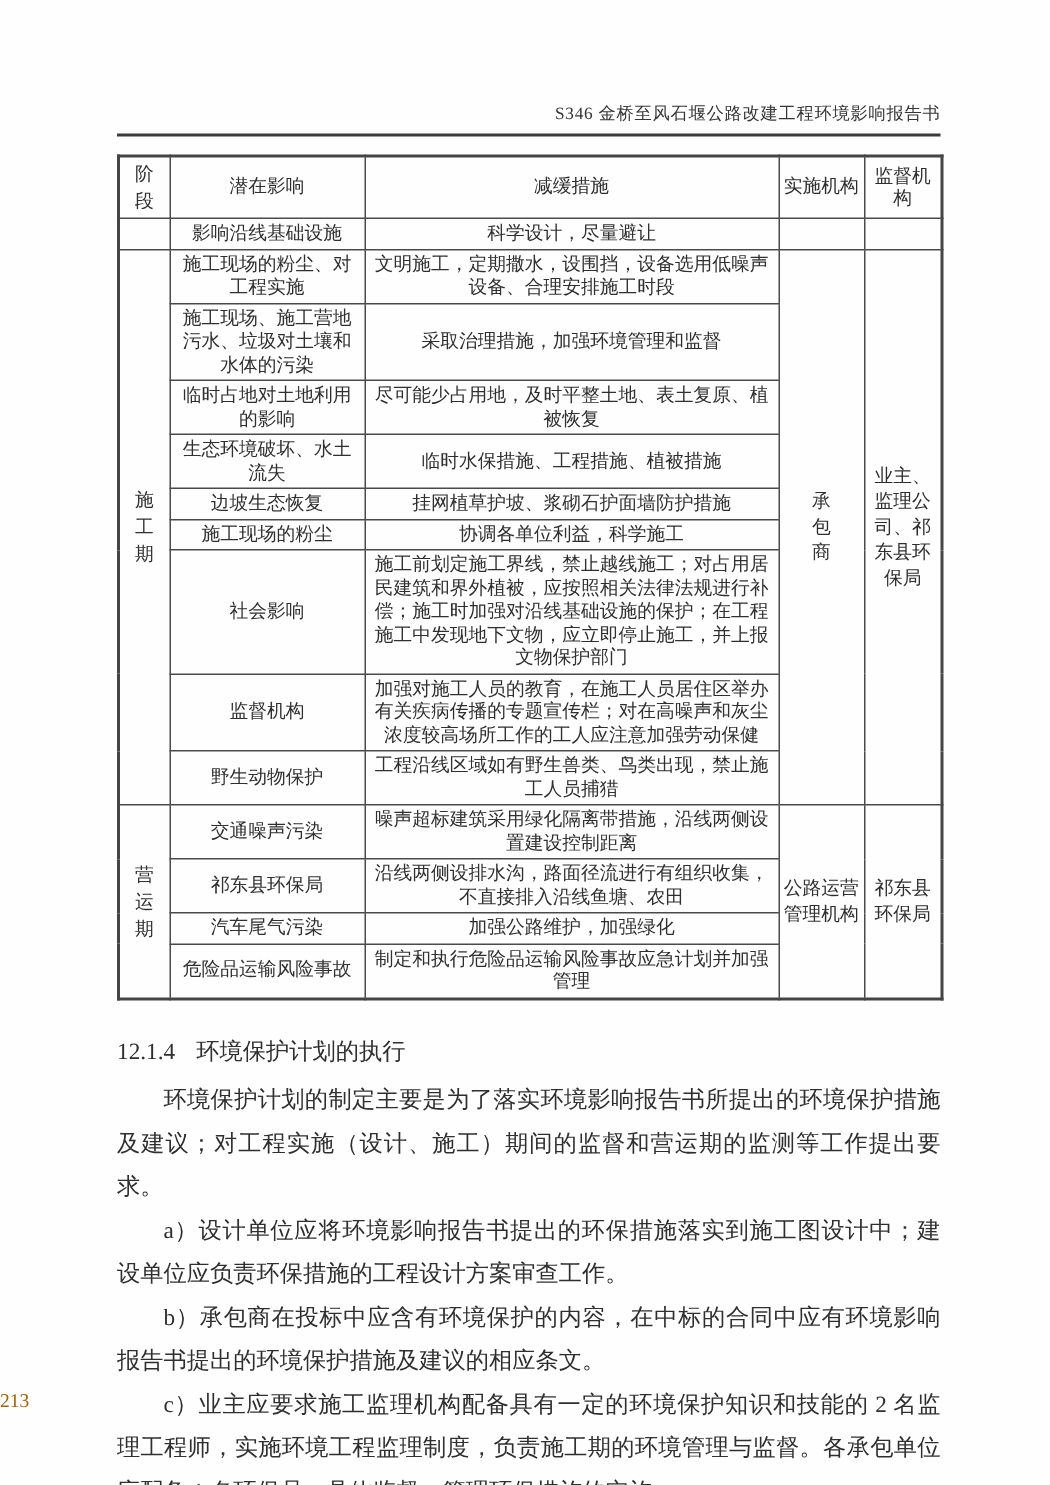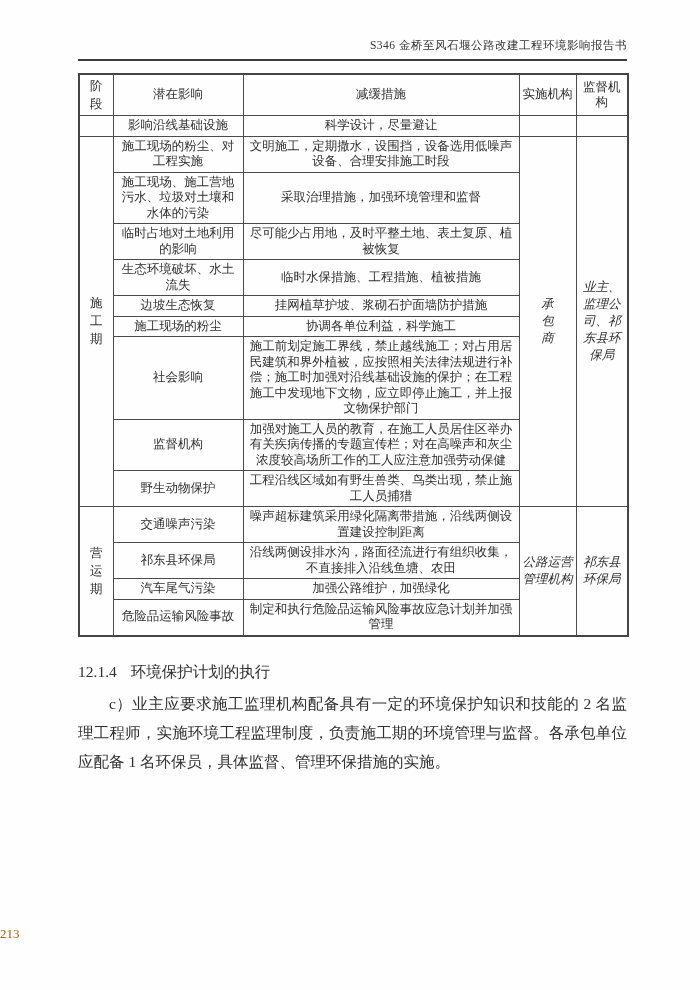--- a/index.html
+++ b/index.html
@@ -15,21 +15,21 @@
     width:700px;height:990px;
     background:#fefefe;
     box-sizing:border-box;
   }
   .content{
     margin-left:78px;
     margin-right:73px;
   }
   
   .report-title{
-    padding-top:38px;
+    padding-top:68px;
     text-align:right;
     font-size:11.5px;
     letter-spacing:0.5px;
     color:#353535;
   }
   .header-rule{
     margin-top:6px;
     border-bottom:2px solid #3c3c3c;
     height:0;
   }
@@ -63,21 +63,20 @@
     text-align-last:center;
     padding:2px 6px;
   }
   td.impact-cell{
     text-align:center;
     padding:2px 4px;
   }
   td.org-cell{
     padding:2px 4px;
     line-height:17px;
-    font-style:italic;
   }
   
   .section{
     margin-top:24px;
     font-size:15.5px;
     line-height:29px;
     text-align:justify;
   }
   .section-heading{
     margin:0 0 6px 0;
@@ -202,20 +201,23 @@
             <td class="measure-cell">制定和执行危险品运输风险事故应急计划并加强管理</td>
           </tr>
         </tbody>
     </table>
 
     <div class="section">
       <h3 class="section-heading">
         <span class="num">12.1.4</span><span>环境保护计划的执行</span>
       </h3>
       <div>
+          <p>环境保护计划的制定主要是为了落实环境影响报告书所提出的环境保护措施及建议；对工程实施（设计、施工）期间的监督和营运期的监测等工作提出要求。</p>
+          <p>a）设计单位应将环境影响报告书提出的环保措施落实到施工图设计中；建设单位应负责环保措施的工程设计方案审查工作。</p>
+          <p>b）承包商在投标中应含有环境保护的内容，在中标的合同中应有环境影响报告书提出的环境保护措施及建议的相应条文。</p>
           <p>c）业主应要求施工监理机构配备具有一定的环境保护知识和技能的 2 名监理工程师，实施环境工程监理制度，负责施工期的环境管理与监督。各承包单位应配备 1 名环保员，具体监督、管理环保措施的实施。</p>
         </div>
     </div>
 
   </div>
 
   <div class="page-number">213</div>
 </div>
 
 </body></html>

